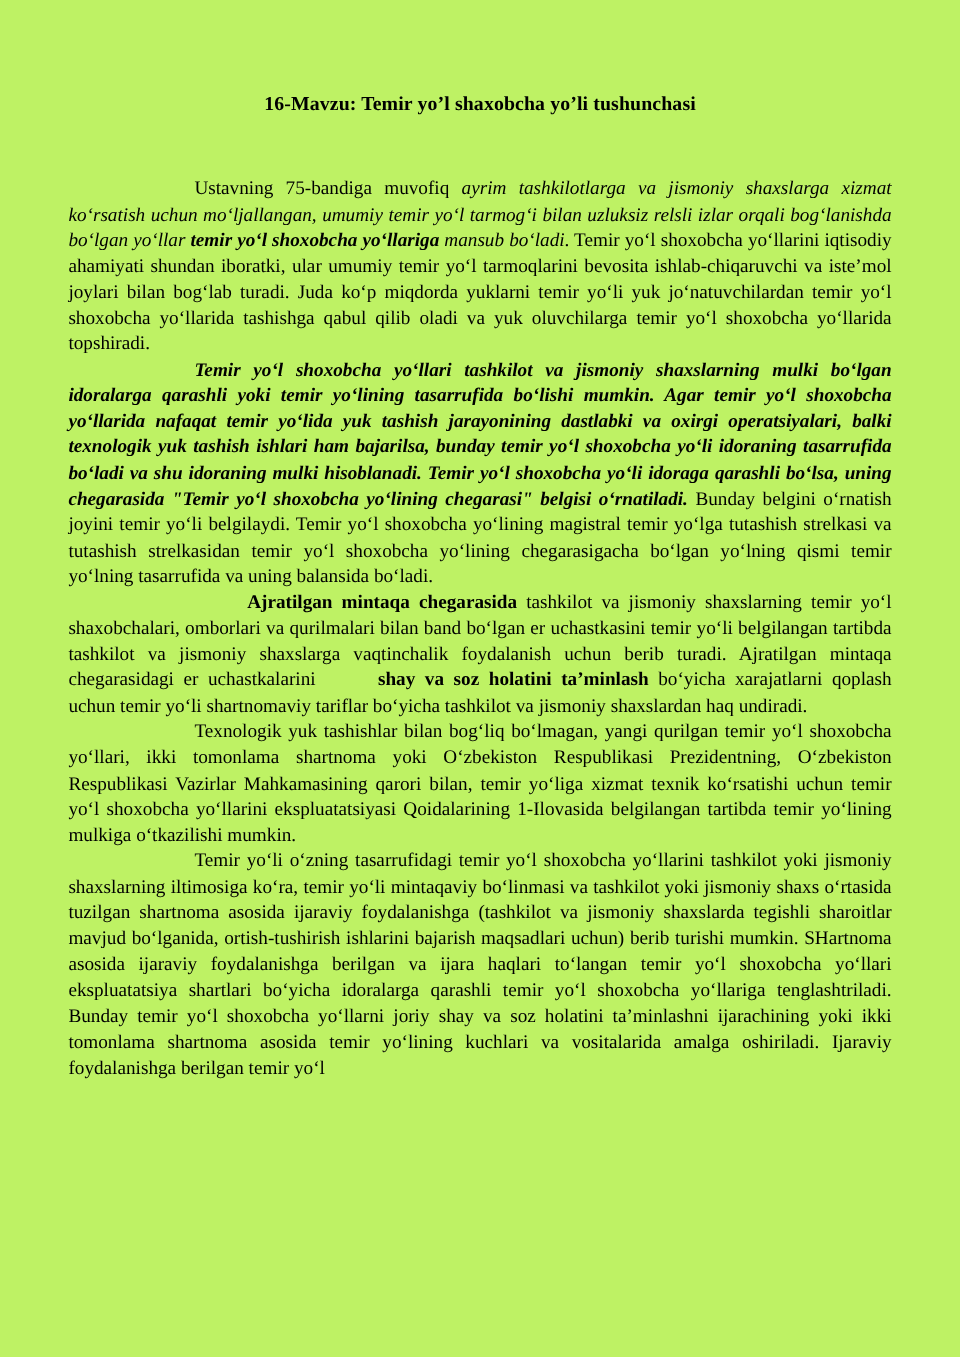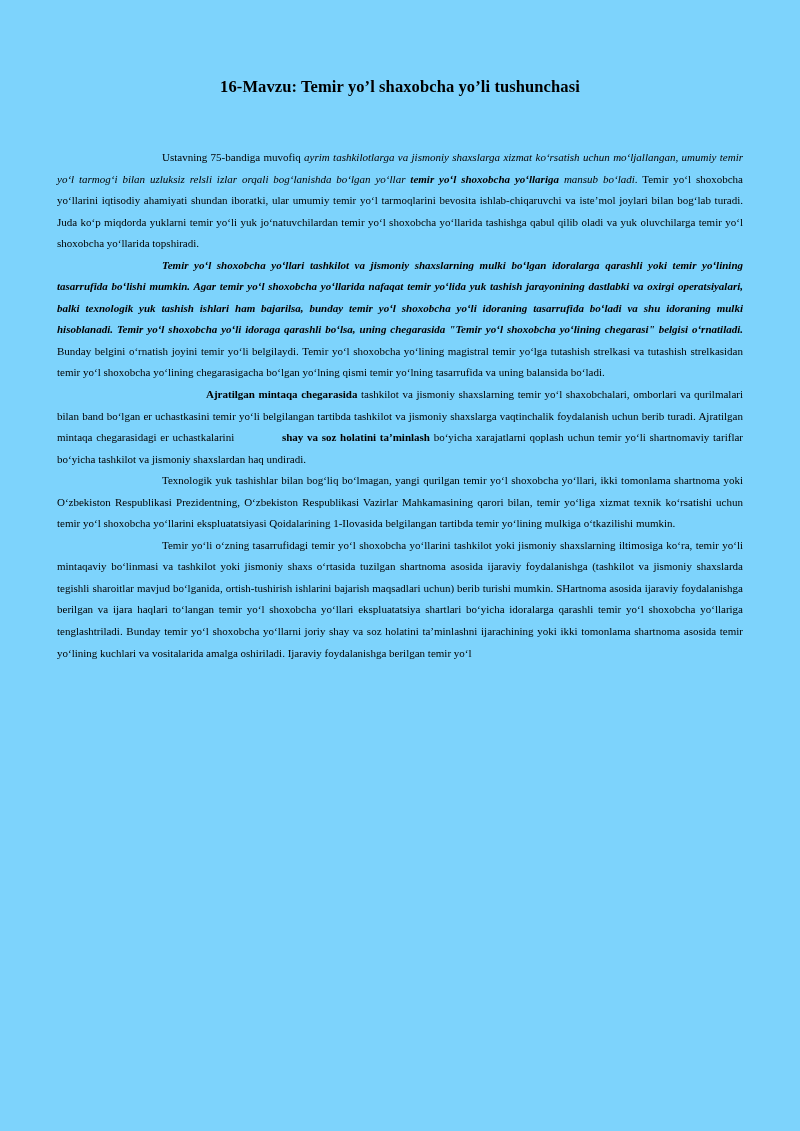--- a/index.html
+++ b/index.html
@@ -9,21 +9,21 @@
   }
   body {
     font-family: "Liberation Serif", "DejaVu Serif", serif;
     color: #000000;
   }
   .page {
     position: relative;
     width: 800px;
     height: 1131px;
     margin: 0 auto;
-    background: #7dd3fc;
+    background: #bef264;
     box-sizing: border-box;
     overflow: hidden;
   }
   .content {
     position: absolute;
     left: 57px;
     top: 0;
     width: 686px;
   }
   .doc-title {
@@ -35,21 +35,21 @@
     padding-top: 76px;
     letter-spacing: 0.1px;
   }
   .body-block {
     padding-top: 50px;
   }
   p.para {
     margin: 0;
     text-align: justify;
     text-justify: inter-word;
-    font-size: 11px;
+    font-size: 16px;
     line-height: 21.55px;
     text-indent: 105px;
     hyphens: none;
     -webkit-hyphens: none;
   }
   p.para.last {
     text-align: justify;
   }
   .i   { font-style: italic; }
   .bi  { font-style: italic; font-weight: bold; }

